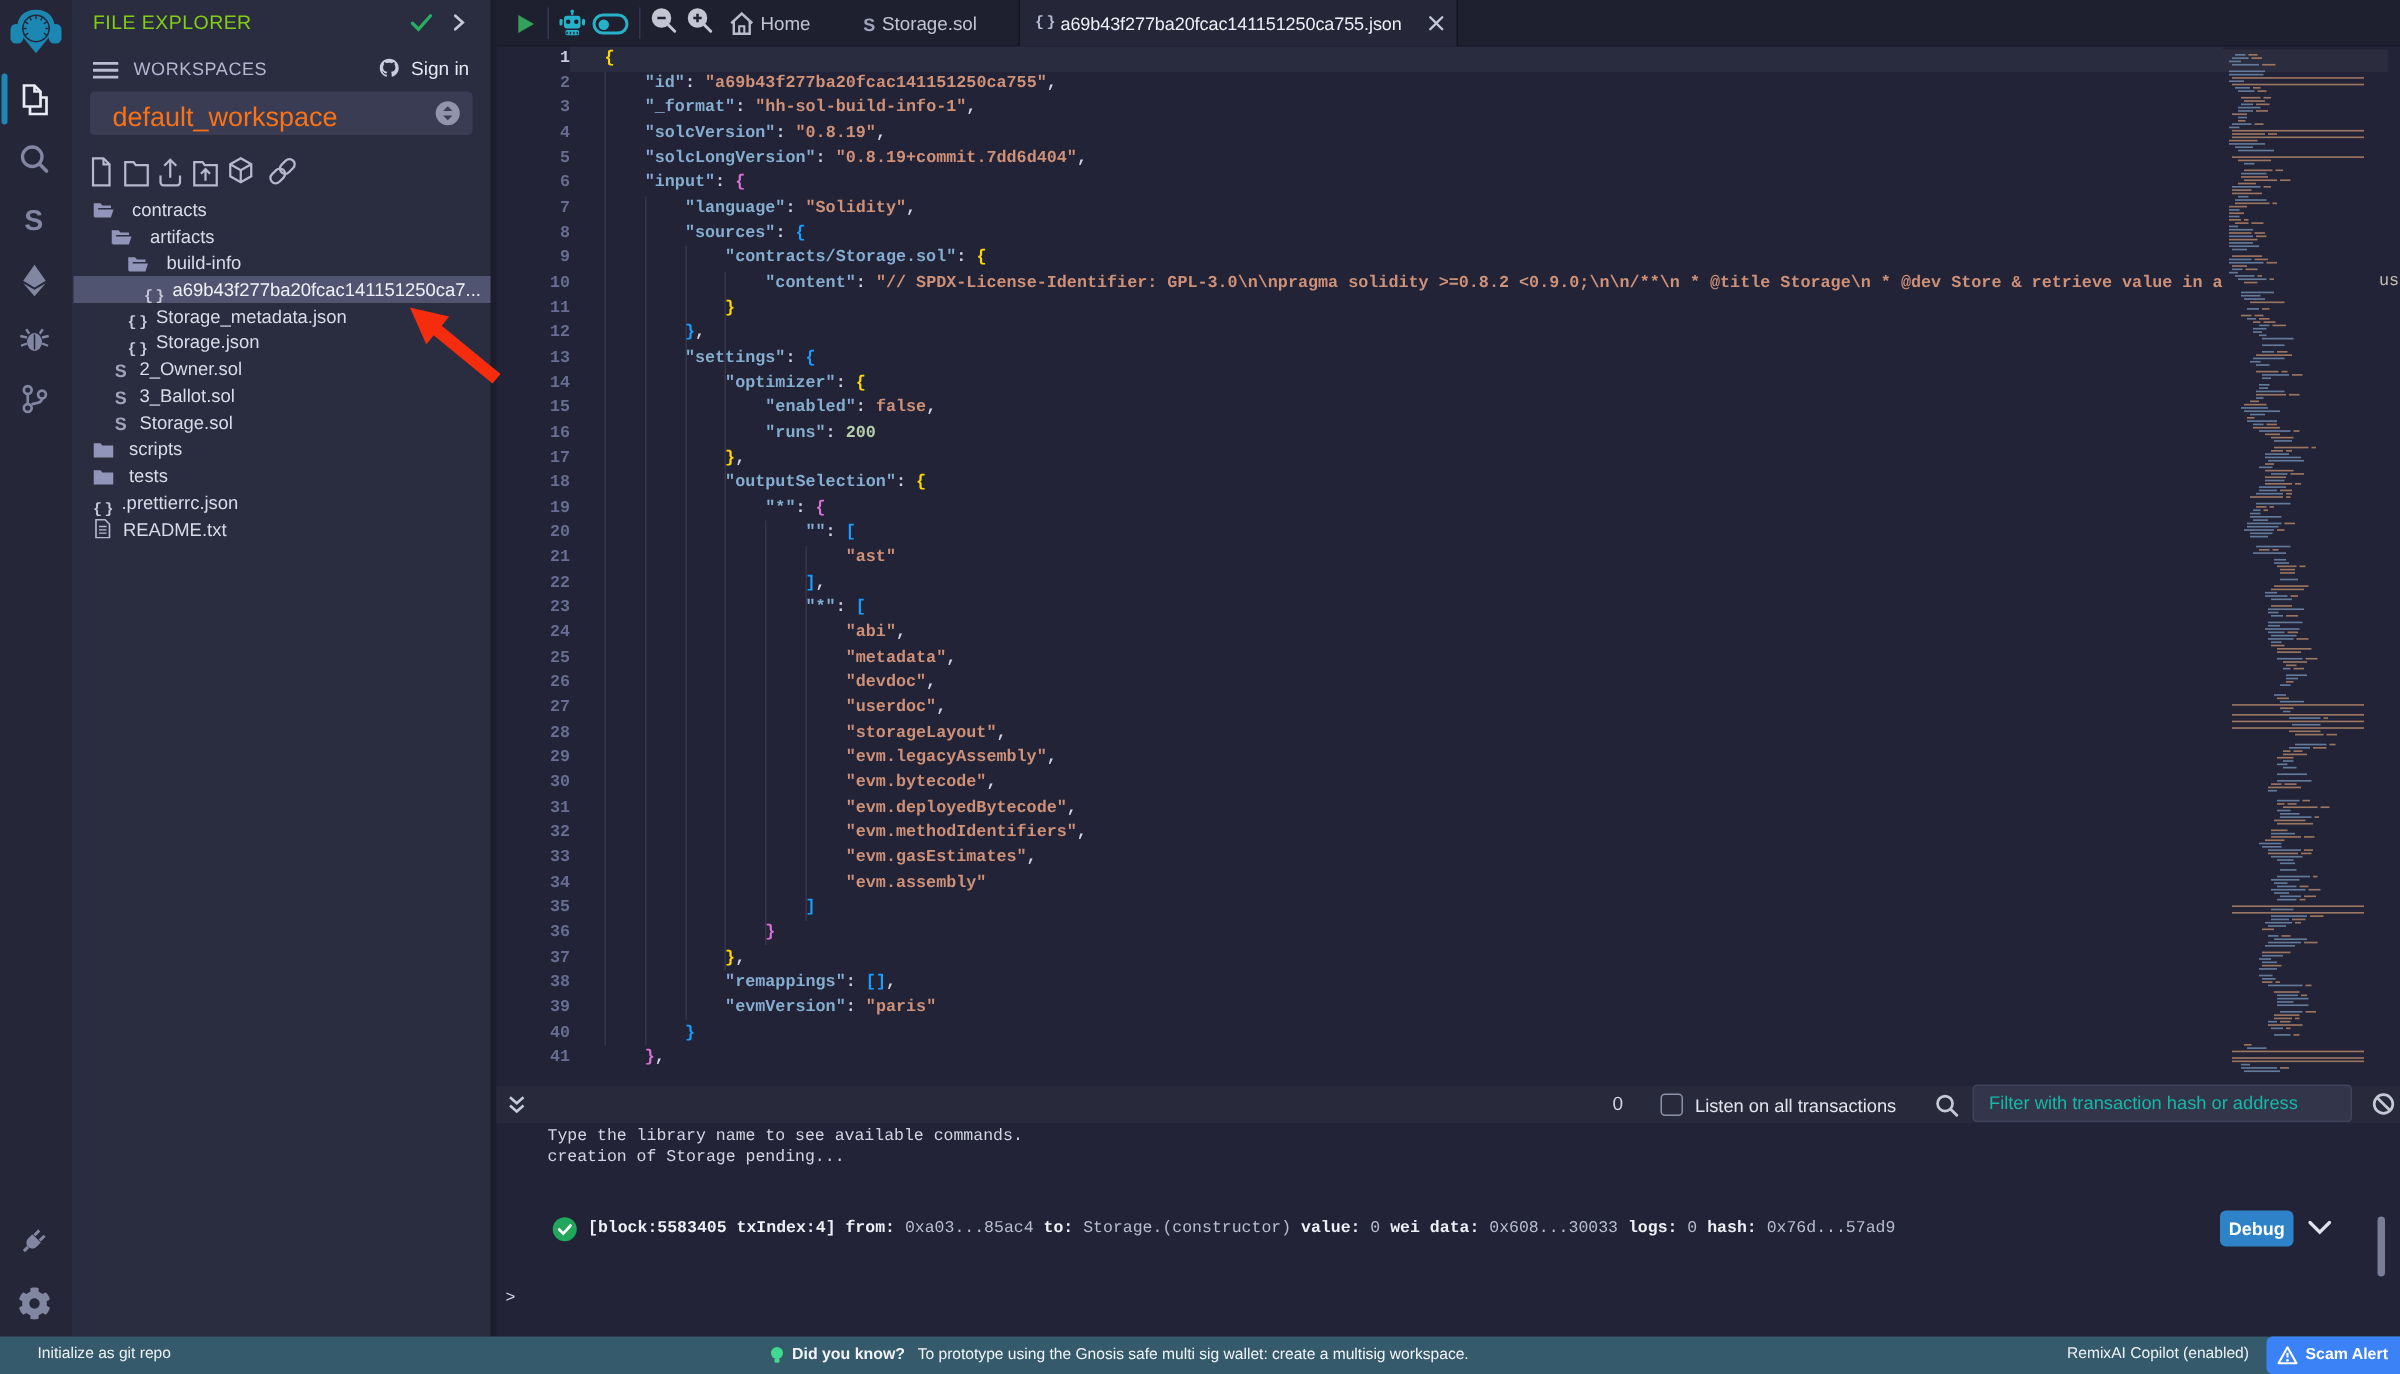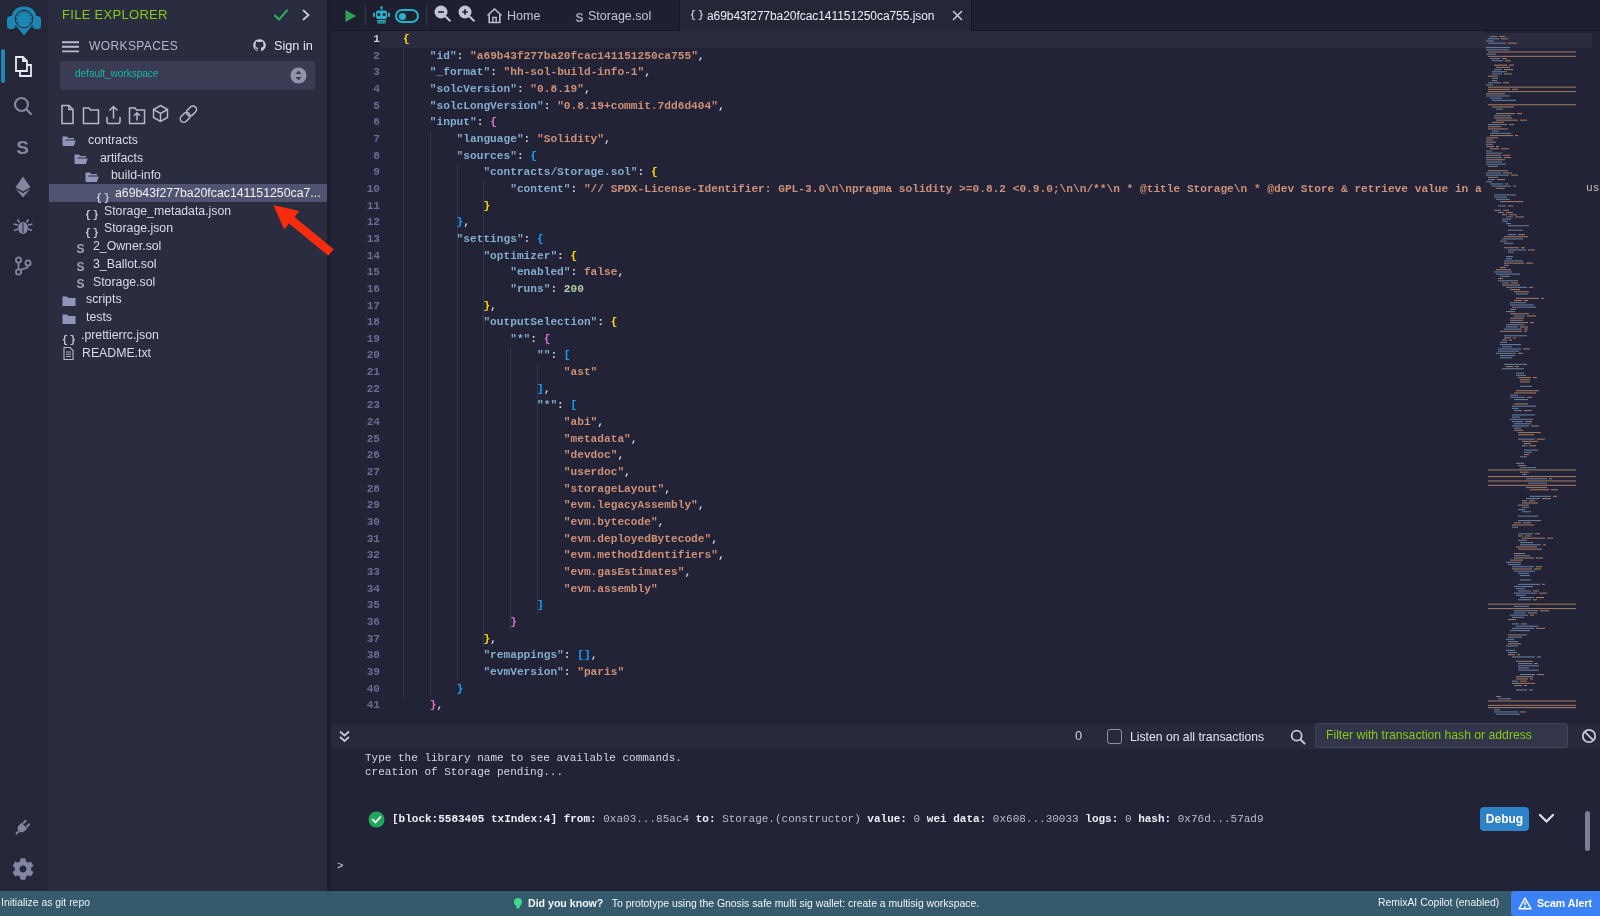--- a/index.html
+++ b/index.html
@@ -96,21 +96,21 @@
       </svg>
 <svg class="abs" style="left:14px;top:41px" width="17" height="12" viewBox="0 0 17 12">
         <path d="M0 1.2 L17 1.2 M0 5.8 L17 5.8 M0 10.4 L17 10.4" stroke="#b9bdd2" stroke-width="1.9"></path>
       </svg>
 <div class="f" style="left:41px;top:39px;font-size:12px;color:#b3b7d0;letter-spacing:0.4px">WORKSPACES</div>
 <div class="abs" style="left:203px;top:38px"><svg width="17" height="16" viewBox="0 0 17 16">
 <path d="M8.5 1.2 C4.9 1.2 2.2 3.9 2.2 7.3 C2.2 10 4 12.3 6.5 13.1 C6.8 13.2 6.9 13 6.9 12.8 L6.9 11.7 C5.1 12.1 4.7 10.9 4.7 10.9 C4.4 10.2 4 10 4 10 C3.4 9.6 4 9.6 4 9.6 C4.7 9.6 5 10.3 5 10.3 C5.6 11.3 6.6 11 6.9 10.9 C7 10.4 7.2 10.1 7.4 9.9 C5.9 9.7 4.4 9.2 4.4 6.8 C4.4 6.1 4.6 5.6 5 5.2 C4.9 5 4.7 4.4 5.1 3.5 C5.1 3.5 5.7 3.3 6.9 4.1 C7.4 4 8 3.9 8.5 3.9 C9 3.9 9.6 4 10.1 4.1 C11.3 3.3 11.9 3.5 11.9 3.5 C12.3 4.4 12.1 5 12 5.2 C12.4 5.6 12.6 6.1 12.6 6.8 C12.6 9.2 11.1 9.7 9.6 9.9 C9.9 10.1 10.1 10.5 10.1 11.1 L10.1 12.8 C10.1 13 10.2 13.2 10.5 13.1 C13 12.3 14.8 10 14.8 7.3 C14.8 3.9 12.1 1.2 8.5 1.2 Z" fill="#c9cde0"></path>
         </svg></div>
 <div class="f" style="left:226px;top:38.5px;font-size:12.7px;color:#e4e7f1;font-weight:normal">Sign in</div>
 <div class="abs" style="left:12px;top:61px;width:255px;height:29px;background:#3a3c54;border-radius:3px">
-  <div class="f" style="left:15px;top:6.5px;font-size:10px;color:#14b8a6">default_workspace</div>
+  <div class="f" style="left:15px;top:6.5px;font-size:18px;color:#f97316">default_workspace</div>
   <svg class="abs" style="left:230px;top:6px" width="17" height="17" viewBox="0 0 17 17">
           <circle cx="8.5" cy="8.5" r="8" fill="#9194ab"></circle>
           <path d="M5.4 7 L8.5 3.8 L11.6 7 Z M5.4 10 L8.5 13.2 L11.6 10 Z" fill="#3a3c54"></path>
         </svg>
 </div>
 <g></g>
 <svg class="abs" style="left:13px;top:104px" width="182" height="21" viewBox="0 0 182 21">
 <g fill="none" stroke="#b5b9ce" stroke-width="1.5">
 <path d="M1 1.5 L8 1.5 L12 5.5 L12 19.5 L1 19.5 Z"></path>
           <path d="M8 1.5 L8 5.5 L12 5.5"></path>
@@ -600,21 +600,21 @@
 <path d="M2 1.5 L6.5 5.5 L11 1.5 M2 7 L6.5 11 L11 7" fill="none" stroke="#c6c9d6" stroke-width="1.7"></path>
         </svg>
 <div class="f" style="left:744px;top:5px;font-size:12.7px;color:#ced1de">0</div>
 <div class="abs" style="left:776px;top:4.5px;width:15px;height:15px;border:1.5px solid #8d91a8;border-radius:3px"></div>
 <div class="f" style="left:799px;top:5.5px;font-size:12.2px;color:#e2e4ee">Listen on all transactions</div>
 <svg class="abs" style="left:959px;top:4.5px" width="16" height="16" viewBox="0 0 16 16">
 <circle cx="6.7" cy="6.7" r="5" fill="none" stroke="#c6c9d6" stroke-width="1.8"></circle>
 <path d="M10.5 10.5 L14.5 14.5" stroke="#c6c9d6" stroke-width="1.9" stroke-linecap="round"></path>
         </svg>
 <div class="abs" style="left:984px;top:-1.5px;width:253px;height:25px;background:#33354a;border:1px solid #41435a;border-radius:3px">
-<div class="f" style="left:10px;top:4.5px;font-size:12.2px;color:#84cc16">Filter with transaction hash or address</div>
+<div class="f" style="left:10px;top:4.5px;font-size:12.2px;color:#14b8a6">Filter with transaction hash or address</div>
         </div>
 <svg class="abs" style="left:1250px;top:4px" width="16" height="16" viewBox="0 0 16 16">
 <circle cx="8" cy="8" r="6.2" fill="none" stroke="#c6c9d6" stroke-width="1.8"></circle>
 <path d="M3.8 3.8 L12.2 12.2" stroke="#c6c9d6" stroke-width="1.8"></path>
         </svg>
 </div>
 <div id="term" class="abs">
 <div class="tl" style="left:34px;top:3px">Type the library name to see available commands.</div>
 <div class="tl" style="left:34px;top:17px">creation of Storage pending...</div>
 <svg class="abs" style="left:37px;top:62px" width="17" height="17" viewBox="0 0 17 17">
@@ -624,21 +624,21 @@
 <div class="tl" style="left:61px;top:64px"><b style="color:#eef0f6">[block:5583405 txIndex:4]</b> <b style="color:#eef0f6">from:</b> <span style="color:#b9bdce">0xa03...85ac4</span> <b style="color:#eef0f6">to:</b> <span style="color:#b9bdce">Storage.(constructor)</span> <b style="color:#eef0f6">value:</b> <span style="color:#b9bdce">0</span> <b style="color:#eef0f6">wei</b> <b style="color:#eef0f6">data:</b> <span style="color:#b9bdce">0x608...30033</span> <b style="color:#eef0f6">logs:</b> <span style="color:#b9bdce">0</span> <b style="color:#eef0f6">hash:</b> <span style="color:#b9bdce">0x76d...57ad9</span></div>
 <div class="abs" style="left:1149px;top:58px;width:49px;height:24px;background:#2e83c8;border-radius:4px;text-align:center;font-size:12px;font-weight:bold;color:#fff;line-height:24px">Debug</div>
 <svg class="abs" style="left:1207px;top:64px" width="17" height="11" viewBox="0 0 17 11">
           <path d="M2 2 L8.5 8.5 L15 2" fill="none" stroke="#dfe2ea" stroke-width="2.2" stroke-linecap="round"></path>
         </svg>
 <div class="tl" style="left:6px;top:111px">&gt;</div>
 <div class="abs" style="left:1254px;top:62px;width:5px;height:40px;background:#797d96;border-radius:2.5px"></div>
 </div>
 </div>
 <div id="status" class="abs">
-<div class="f" style="left:1px;top:6px;font-size:10.4px;color:#eef1f5">Initialize as git repo</div>
+<div class="f" style="left:25px;top:6px;font-size:10.4px;color:#eef1f5">Initialize as git repo</div>
 <svg class="abs" style="left:512px;top:5.5px" width="12" height="14" viewBox="0 0 12 14">
 <circle cx="6" cy="5" r="4" fill="#3fd98f"></circle>
         <rect x="4.3" y="8.5" width="3.4" height="3" rx="1" fill="#3fd98f"></rect>
       </svg>
 <div class="f" style="left:528px;top:6px;font-size:10.4px;color:#f2f4f8"><b style="font-size:10.6px">Did you know?</b>&nbsp;&nbsp; To prototype using the Gnosis safe multi sig wallet: create a multisig workspace.</div>
 <div class="f" style="left:1378px;top:6px;font-size:10.4px;color:#eef1f5">RemixAI Copilot (enabled)</div>
 <div class="abs" style="left:1511px;top:0;width:96px;height:25px;background:#3b82f6;border-radius:4px 0 0 4px">
 <svg class="abs" style="left:7px;top:6px" width="14" height="13" viewBox="0 0 14 13">
 <path d="M7 1.2 L13 11.8 L1 11.8 Z" fill="none" stroke="#fff" stroke-width="1.4" stroke-linejoin="round"></path>
 <path d="M7 4.8 L7 8" stroke="#fff" stroke-width="1.4"></path>

